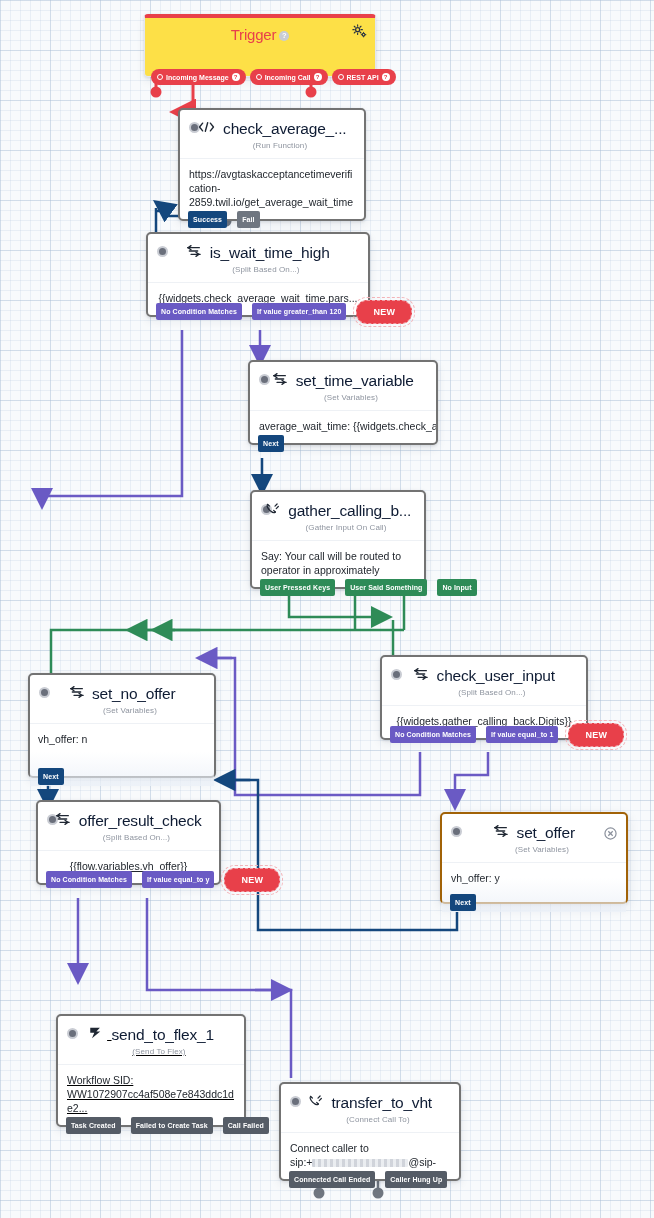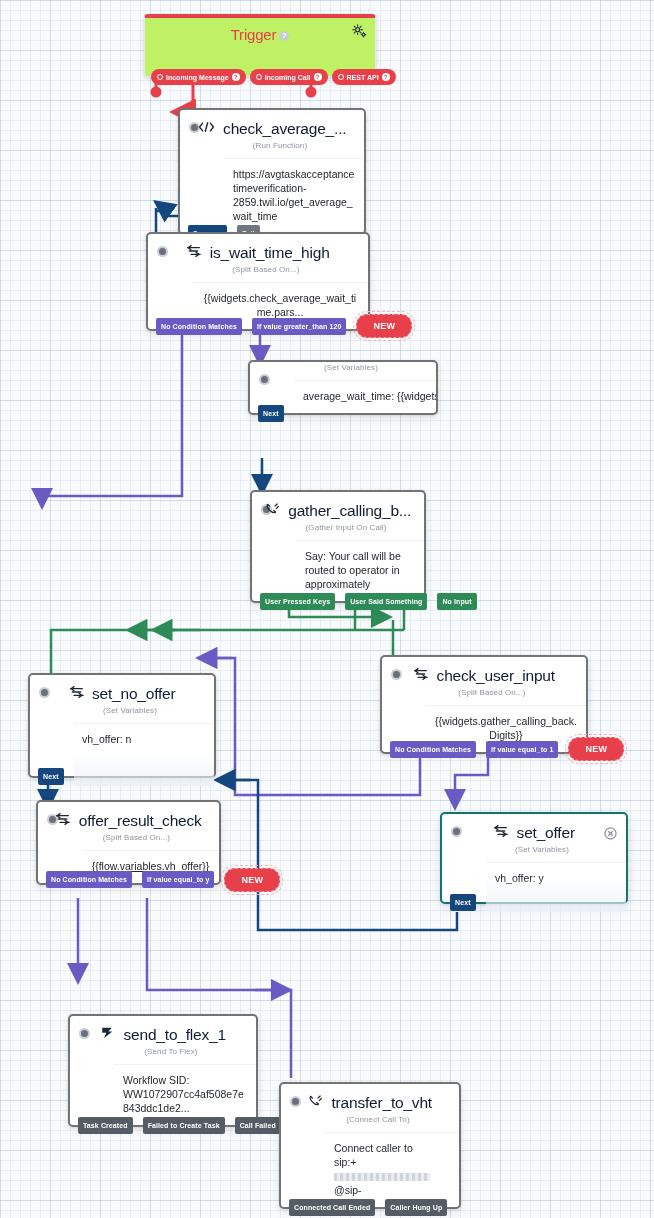--- a/index.html
+++ b/index.html
@@ -24,39 +24,38 @@
 
   
   .w{
     position:absolute;
     background:#fff;
     border:2px solid #737373;
     border-radius:5px;
     box-shadow:0 1px 3px rgba(30,40,60,.13),0 4px 10px rgba(30,40,60,.07);
     box-sizing:border-box;
   }
-  .w.sel{border:2px solid #0f766e;box-shadow:0 1px 3px rgba(30,40,60,.13),0 4px 12px rgba(30,40,60,.10);}
+  .w.sel{border:2px solid #a16207;box-shadow:0 1px 3px rgba(30,40,60,.13),0 4px 12px rgba(30,40,60,.10);}
   .w .hdr{position:relative;padding:9px 10px 2px 10px;text-align:center;}
   .w .title{
     font-size:15.5px;color:#0e1b33;font-weight:400;letter-spacing:-.2px;
     display:inline-block;vertical-align:middle;
   }
   .w .tico{display:inline-block;vertical-align:middle;margin-right:4px;}
   .w .dot{
     position:absolute;left:9px;top:12px;width:11px;height:11px;border-radius:50%;
     background:#6a6f7b;border:2px solid #c9ccd3;box-sizing:border-box;
   }
   .w .xbtn{position:absolute;right:9px;top:12px;width:13px;height:13px;color:#8a909c;}
   .w .sub{font-size:8px;color:#8e949f;text-align:center;padding:1px 0 8px 16px;letter-spacing:.1px;}
   .w .body{
     border-top:1px solid #eef1f5;
     padding:8px 9px 10px 9px;
     font-size:10.5px;line-height:1.35;color:#22272e;
     word-break:break-word;
-    margin-left:44px;
   }
   .w .body.ghost{position:relative;}
   .w .body.ghost::after{
     content:"";position:absolute;left:0;right:0;bottom:-10px;height:34px;
     background:linear-gradient(to bottom, rgba(247,249,252,0), rgba(236,241,248,.85));
     pointer-events:none;
   }
 
   
   .ports{position:absolute;left:8px;bottom:-9px;display:flex;gap:10px;align-items:center;}
@@ -71,21 +70,21 @@
   .p-dgrey{background:#555c66;}
   .newpill{
     background:#e8404a;color:#fff;font-size:9px;font-weight:700;
     padding:6px 16px;border-radius:11px;border:1px dashed #f19ba2;
     outline:1px dashed #f3b3b8;outline-offset:2px;letter-spacing:.3px;
   }
 
   
   #trigger{
     position:absolute;left:144px;top:14px;width:232px;height:63px;
-    background:#bef264;border:1px solid #e3e7ee;border-top:4px solid #e8404a;
+    background:#fde047;border:1px solid #e3e7ee;border-top:4px solid #e8404a;
     border-radius:4px;box-shadow:0 1px 3px rgba(30,40,60,.13),0 4px 10px rgba(30,40,60,.07);
     box-sizing:border-box;
   }
   #trigger .ttl{text-align:center;font-size:15px;color:#e8404a;padding-top:8px;letter-spacing:-.2px;}
   #trigger .gear{position:absolute;right:8px;top:6px;color:#2b3342;}
   .trigpills{position:absolute;left:6px;bottom:-9px;display:flex;gap:4px;}
   .trigpill{
     display:flex;align-items:center;gap:3px;background:#e8404a;color:#fff;
     border-radius:10px;padding:4px 6px;font-size:7px;font-weight:700;white-space:nowrap;
   }
@@ -279,20 +278,32 @@
   <div class="body" style="text-align:center;">{{widgets.check_average_wait_time.pars...</div>
   <div class="ports">
     <span class="pill p-purple">No Condition Matches</span>
     <span class="pill p-purple">If value greater_than 120</span>
     <span class="newpill">NEW</span>
   </div>
 </div>
 
 <div class="w" style="left:248px;top:360px;width:190px;">
   <span class="dot"></span>
+  <div class="hdr">
+    <span class="tico">
+      <svg width="15" height="14" viewBox="0 0 18 16" fill="none" stroke="#1f2733" stroke-width="1.6" stroke-linecap="round">
+        <path d="M2 4 L16 4"></path>
+          <path d="M4 8 L14 8"></path>
+          <path d="M6 12 L17 12"></path>
+        <path d="M6 1.5 L2.5 4 L6 6.5"></path>
+          <path d="M12 9.5 L15.5 12 L12 14.5"></path>
+      </svg>
+    </span>
+    <span class="title">set_time_variable</span>
+  </div>
   <div class="sub">(Set Variables)</div>
   <div class="body" style="white-space:nowrap;overflow:hidden;">average_wait_time: {{widgets.check_average_wait_time.parsed.a</div>
   <div class="ports">
     <span class="pill p-blue">Next</span>
   </div>
 </div>
 
 <div class="w" style="left:250px;top:490px;width:176px;">
   <span class="dot"></span>
   <div class="hdr">
@@ -404,21 +415,21 @@
     </span>
     <span class="title">set_offer</span>
   </div>
   <div class="sub">(Set Variables)</div>
   <div class="body ghost" style="padding-bottom:17px;">vh_offer: y</div>
   <div class="ports">
     <span class="pill p-blue">Next</span>
   </div>
 </div>
 
-<div class="w" style="left:68px;top:1014px;width:190px;">
+<div class="w" style="left:56px;top:1014px;width:190px;text-decoration:underline;">
   <span class="dot"></span>
   <div class="hdr">
     <span class="tico">
       <svg width="15" height="14" viewBox="0 0 16 16" fill="#1f2733">
         <path d="M2 2 L13 2 L9 6.2 L13.4 6.2 L4 14 L6.6 7.6 L2 7.6 Z"></path>
       </svg>
     </span>
     <span class="title">send_to_flex_1</span>
   </div>
   <div class="sub">(Send To Flex)</div>

